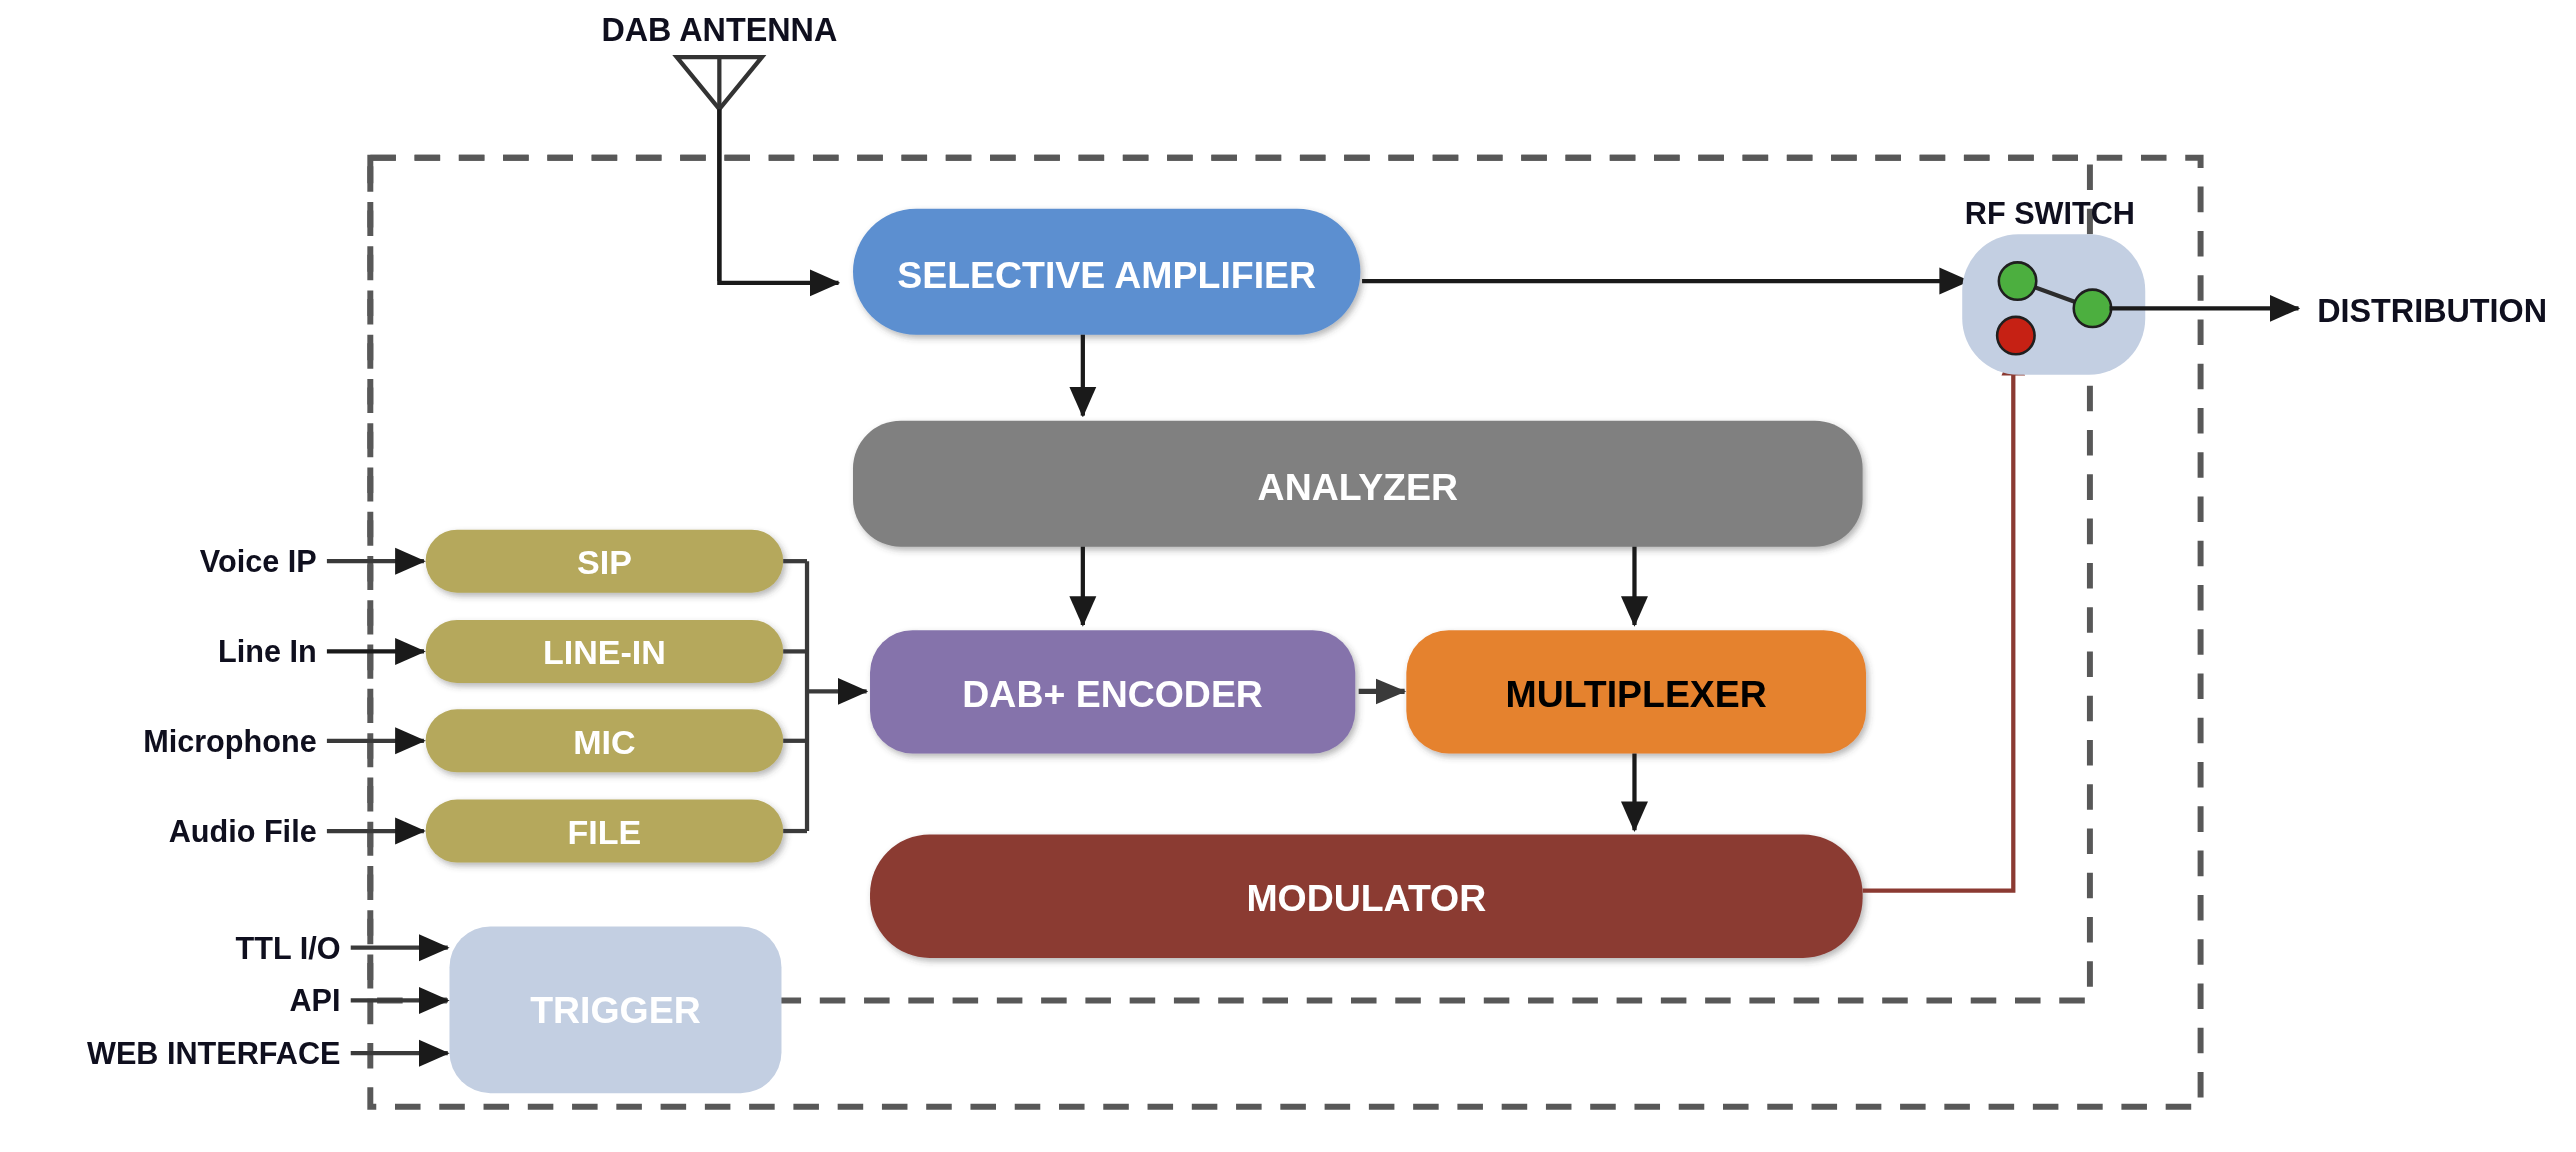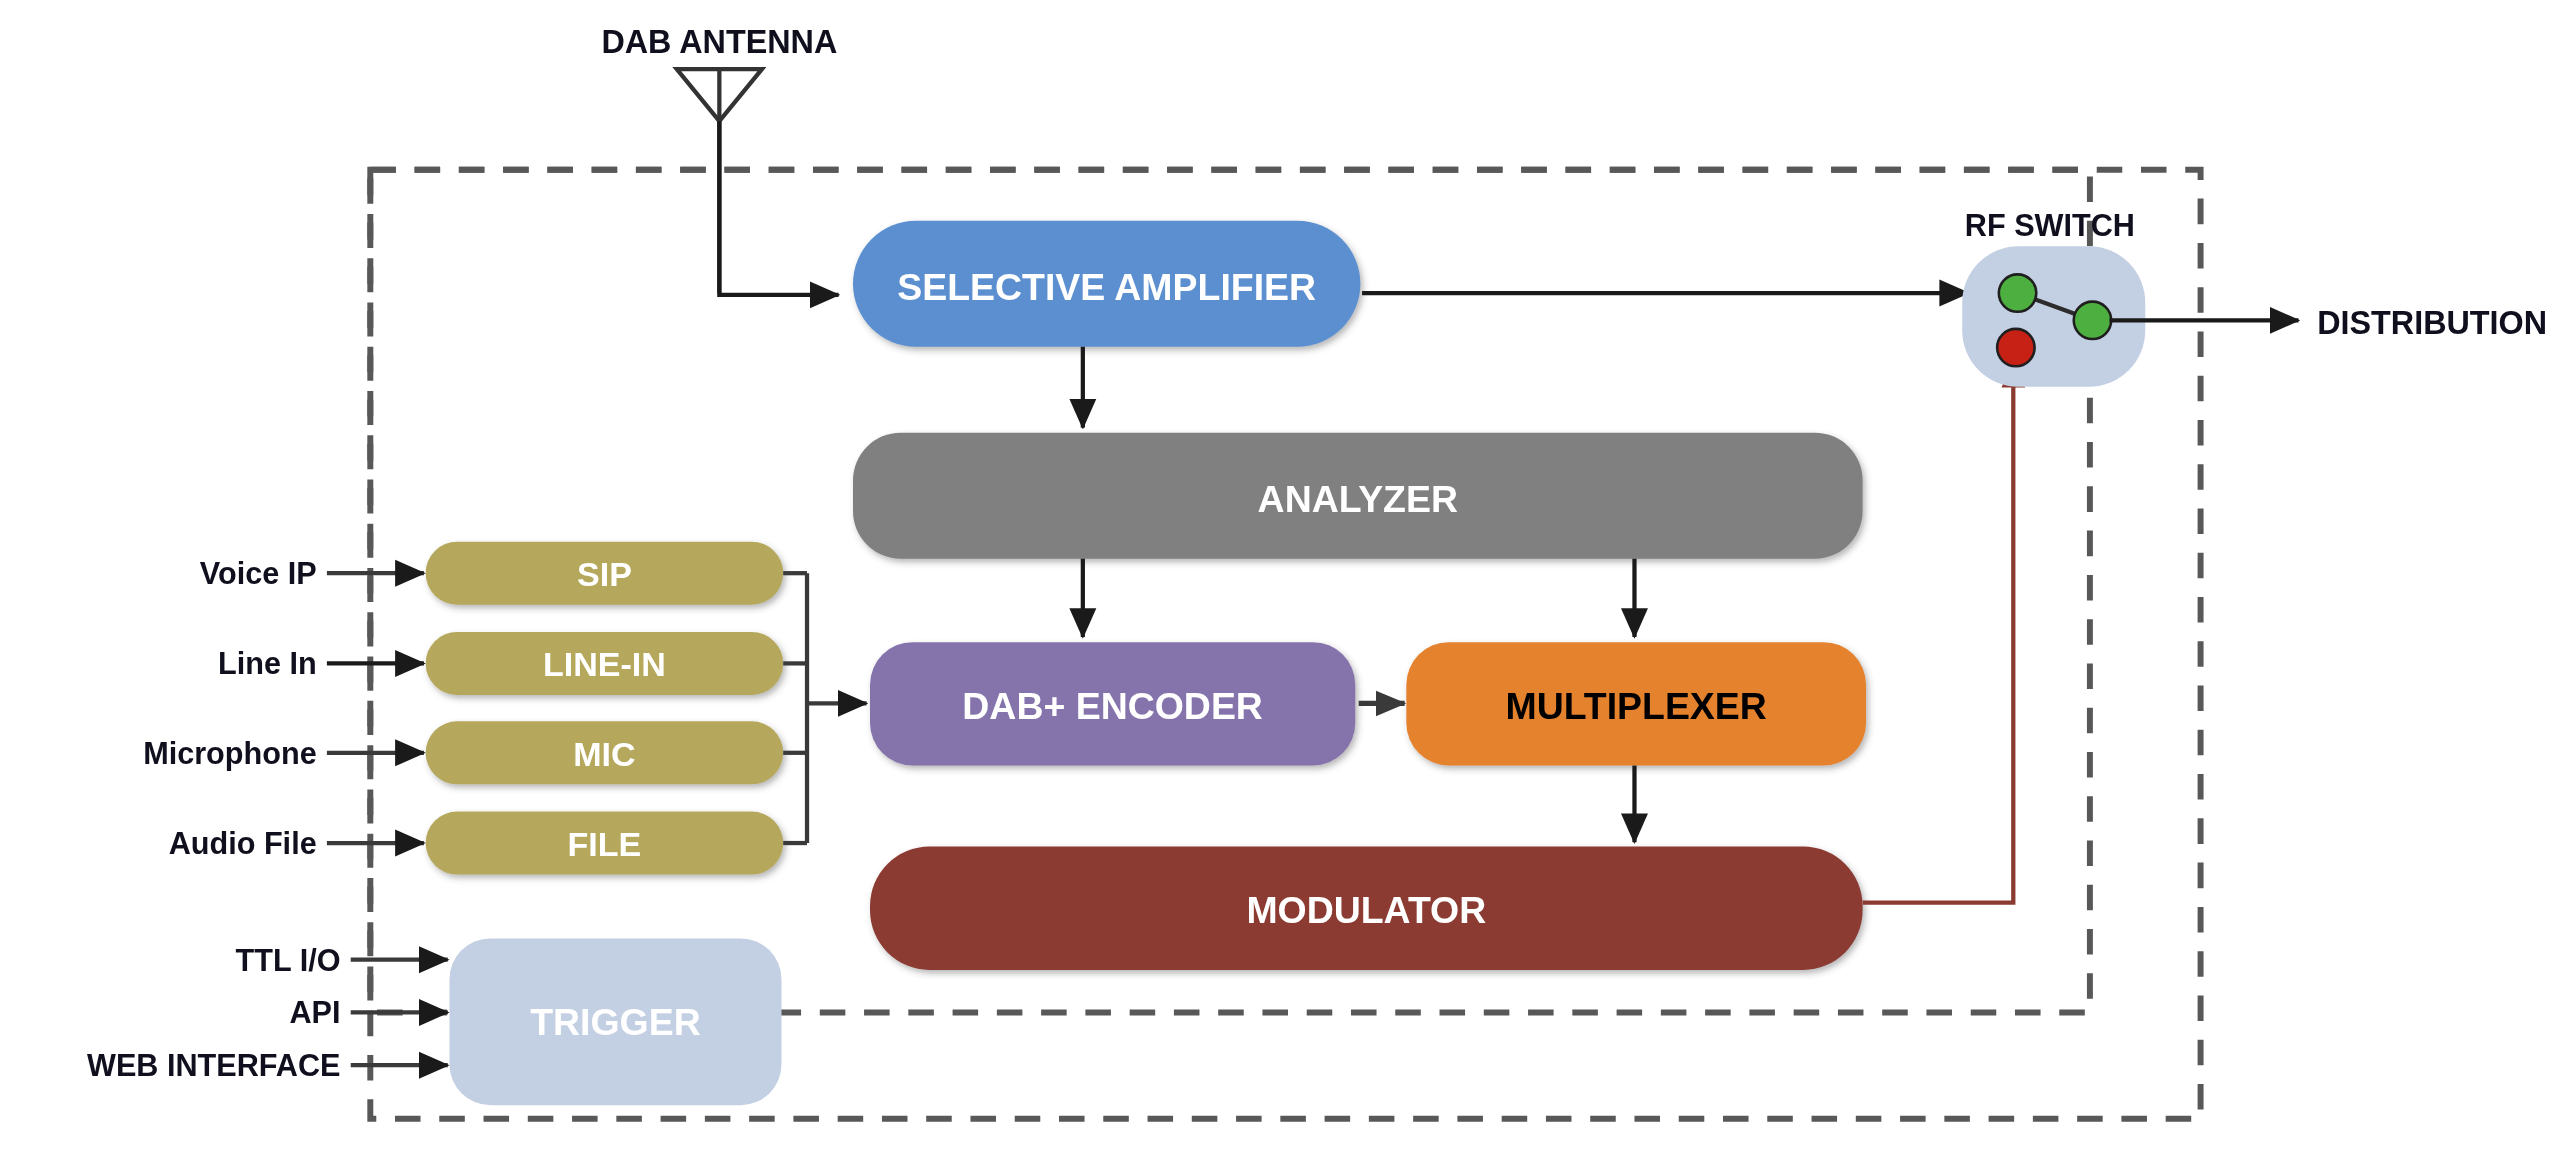--- a/index.html
+++ b/index.html
@@ -1,18 +1,18 @@
 <!DOCTYPE html>
 <html style="font-size:13.6px"><head>
 <meta charset="utf-8">
 <style>
   html,body{margin:0;padding:0;background:#ffffff;}
   body{width:2576px;height:1153px;overflow:hidden;
        font-family:"Liberation Sans",sans-serif;}
-  #stage{position:relative;width:2576px;height:1124px;background:#fff;margin-top:12px;}
+  #stage{position:relative;width:2576px;height:1124px;background:#fff;}
   svg#diagram{position:absolute;left:0;top:0;width:2576px;height:1153px;display:block;}
   .blk-label{font-family:"Liberation Sans",sans-serif;font-weight:bold;
              text-anchor:middle;dominant-baseline:central;}
   .blk-label.white{fill:#ffffff;}
   .blk-label.black{fill:#000000;}
   .io-label{font-family:"Liberation Sans",sans-serif;font-weight:bold;
             fill:#0f0f1e;dominant-baseline:central;}
   .io-label.right{text-anchor:end;}
   .io-label.left{text-anchor:start;}
   .cap-label{font-family:"Liberation Sans",sans-serif;font-weight:bold;

